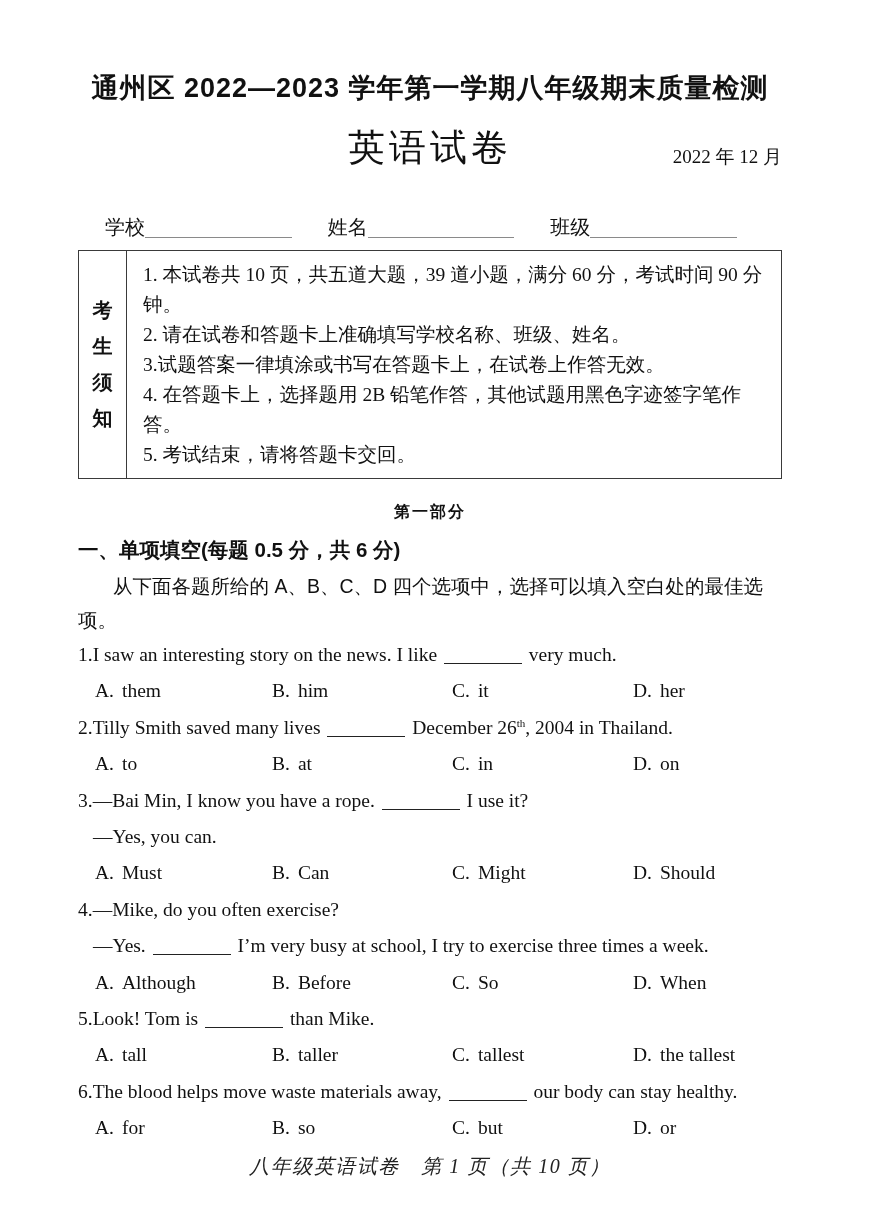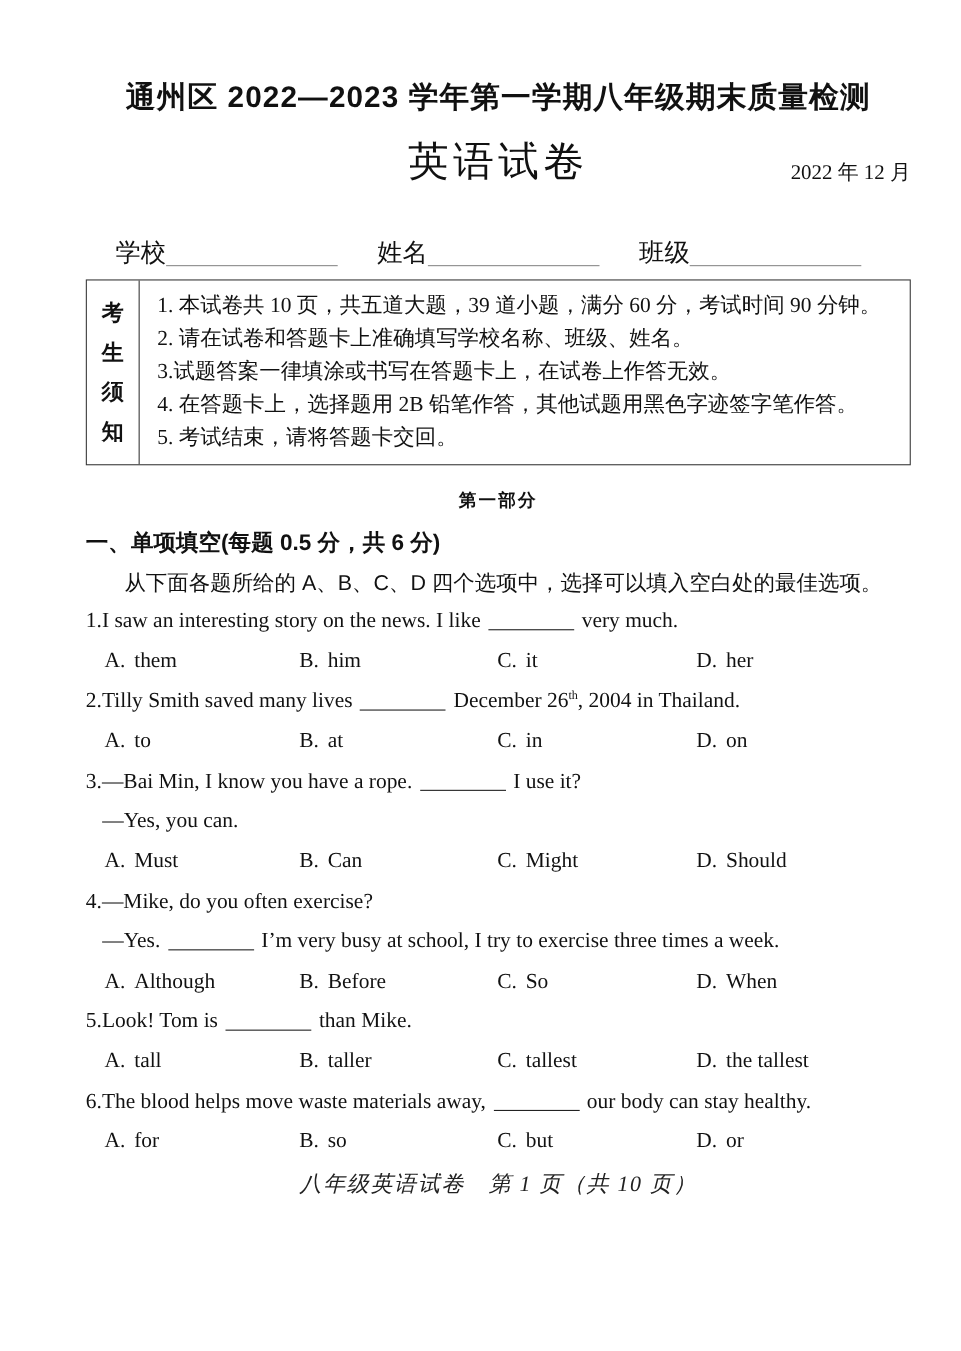--- a/index.html
+++ b/index.html
@@ -1,29 +1,29 @@
 <!DOCTYPE html>
 <html><head>
 <meta charset="utf-8">
 <style>
   * { margin:0; padding:0; box-sizing:border-box; }
   html,body { background:#e8e8e8; }
   .page {
     width:874px; height:1228px; margin:0 auto; background:#ffffff;
-    padding:70px 46px 0 78px; position:relative; overflow:hidden;
+    padding:70px 92px 0 78px; position:relative; overflow:hidden;
     color:#111; font-family:"Liberation Serif", serif;
   }
   .title {
     text-align:center; font-family:"Liberation Sans", sans-serif;
     font-weight:bold; font-size:27px; line-height:36px; letter-spacing:1px;
   }
   .subject-row { position:relative; margin-top:16px; text-align:center; height:52px; }
   .subject { font-size:37px; letter-spacing:4px; line-height:52px;margin-top:34px; }
   .date { position:absolute; right:0; bottom:4px; font-size:19px; }
-  .fill-line { display:flex; gap:36px; margin-top:40px; padding:0 45px 0 27px; font-size:23px; }
+  .fill-line { display:flex; gap:36px; margin-top:40px; padding:0 45px 0 27px; font-size:20px; }
   .fill-group { flex:1; display:flex; }
   .fill-label { white-space:nowrap; }
   .fill-underline { flex:1; border-bottom:1.5px solid #8a8a8a; margin-bottom:3px; }
   .notice-box { display:flex; margin-top:9px; border:1.6px solid #3a3a3a; }
   .notice-side {
     width:48px; border-right:1.6px solid #3a3a3a; display:flex; flex-direction:column;
     align-items:center; justify-content:center; gap:9px; padding:10px 0;
     font-family:"Liberation Sans", sans-serif; font-weight:bold; font-size:20px;
   }
   .notice-body { flex:1; padding:9px 10px 8px 16px; font-size:19.5px; line-height:30px; }

